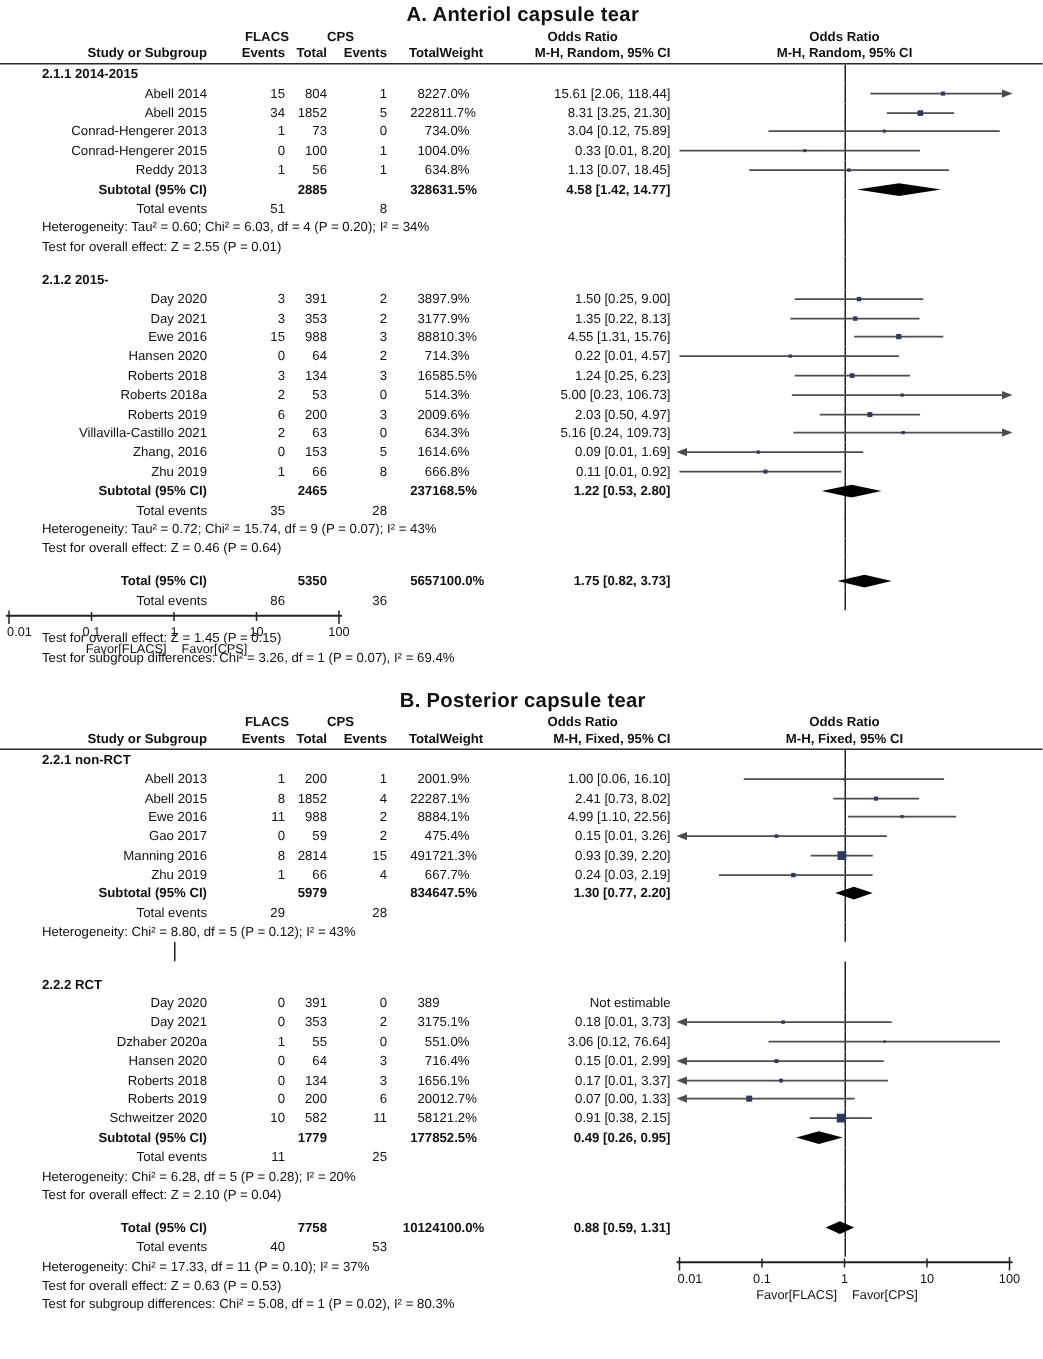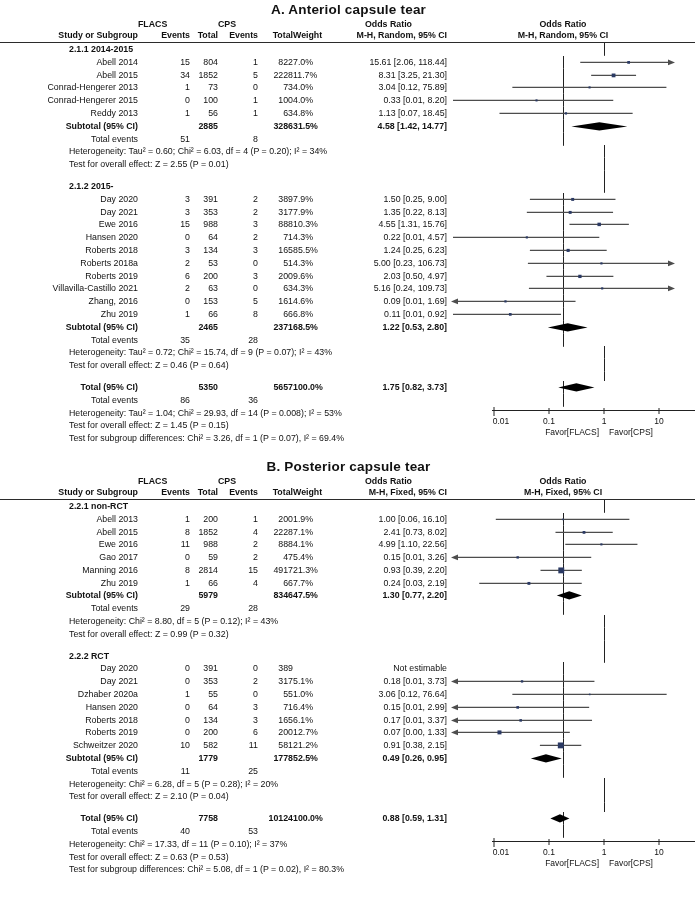--- a/index.html
+++ b/index.html
@@ -14,24 +14,24 @@
   .row{height:12.8px;}
   .row.spacer{height:9px;}
   .cell{flex:0 0 auto;white-space:nowrap;}
   .c-study{width:138px;padding-left:28px;box-sizing:border-box;text-align:right;}
   .c-e1{width:52px;text-align:right;}
   .c-t1{width:28px;text-align:right;}
   .c-e2{width:40px;text-align:right;}
   .c-t2{width:35px;text-align:right;}
   .c-wt{width:37px;text-align:left;}
   .c-or{width:117px;text-align:right;}
-  .c-note{width:447px;padding-left:28px;box-sizing:border-box;text-align:left;margin-left:41px;}
+  .c-note{width:447px;padding-left:28px;box-sizing:border-box;text-align:left;}
   .c-plot{width:248px;position:relative;height:100%;overflow:visible;}
   .c-plot svg{position:absolute;top:0;left:0;display:block;overflow:visible;}
-  .c-g1{width:80px;}
+  .c-g1{width:80px;text-align:center;}
   .c-g2{width:75px;text-align:left;}
   .c-orh{width:117px;text-align:center;}
   .c-ploth{width:248px;text-align:center;padding-right:16px;box-sizing:border-box;}
   .b{font-weight:bold;}
   .rule{border-top:1.6px solid #2b2b2b;height:0;margin:1px 0 0 0;}
 </style>
 </head>
 <body>
 
 <div id="page">
@@ -447,21 +447,20 @@
           <div class="cell c-t2"></div>
           <div class="cell c-wt"></div>
           <div class="cell c-or"></div>
           <div class="cell c-plot">
             <svg width="248" height="12.8">
               <line x1="116.5" y1="0" x2="116.5" y2="12.8" stroke="#222222" stroke-width="1"></line>
             </svg>
           </div>
         </div>
         <div class="row note_axis">
-          <div class="cell c-note">Heterogeneity: Tau² = 1.04; Chi² = 29.93, df = 14 (P = 0.008); I² = 53%</div>
           <div class="cell c-plot">
             <svg width="248" height="34">
               <line x1="4" y1="3.5" x2="228" y2="3.5" stroke="#222222" stroke-width="1.2"></line>
               <line x1="6" y1="0" x2="6" y2="9" stroke="#222222" stroke-width="1"></line>
               <text x="13" y="17" text-anchor="middle" font-size="8.5" fill="#111111">0.01</text>
               <line x1="61" y1="1" x2="61" y2="7" stroke="#222222" stroke-width="1"></line>
               <text x="61" y="17" text-anchor="middle" font-size="8.5" fill="#111111">0.1</text>
               <line x1="116" y1="1" x2="116" y2="7" stroke="#222222" stroke-width="1"></line>
               <text x="116" y="17" text-anchor="middle" font-size="8.5" fill="#111111">1</text>
               <line x1="171" y1="1" x2="171" y2="7" stroke="#222222" stroke-width="1"></line>
@@ -642,21 +641,20 @@
         </div>
         <div class="row note">
           <div class="cell c-note">Heterogeneity: Chi² = 8.80, df = 5 (P = 0.12); I² = 43%</div>
           <div class="cell c-plot">
             <svg width="248" height="12.8">
               <line x1="116.5" y1="0" x2="116.5" y2="12.8" stroke="#222222" stroke-width="1"></line>
             </svg>
           </div>
         </div>
         <div class="row note">
-          <div class="cell c-note">Test for overall effect: Z = 0.99 (P = 0.32)</div>
           <div class="cell c-plot">
             <svg width="248" height="12.8">
               <line x1="116.5" y1="0" x2="116.5" y2="12.8" stroke="#222222" stroke-width="1"></line>
             </svg>
           </div>
         </div>
         <div class="row spacer">
           <div class="cell c-note"></div>
           <div class="cell c-plot">
             <svg width="248" height="9">

